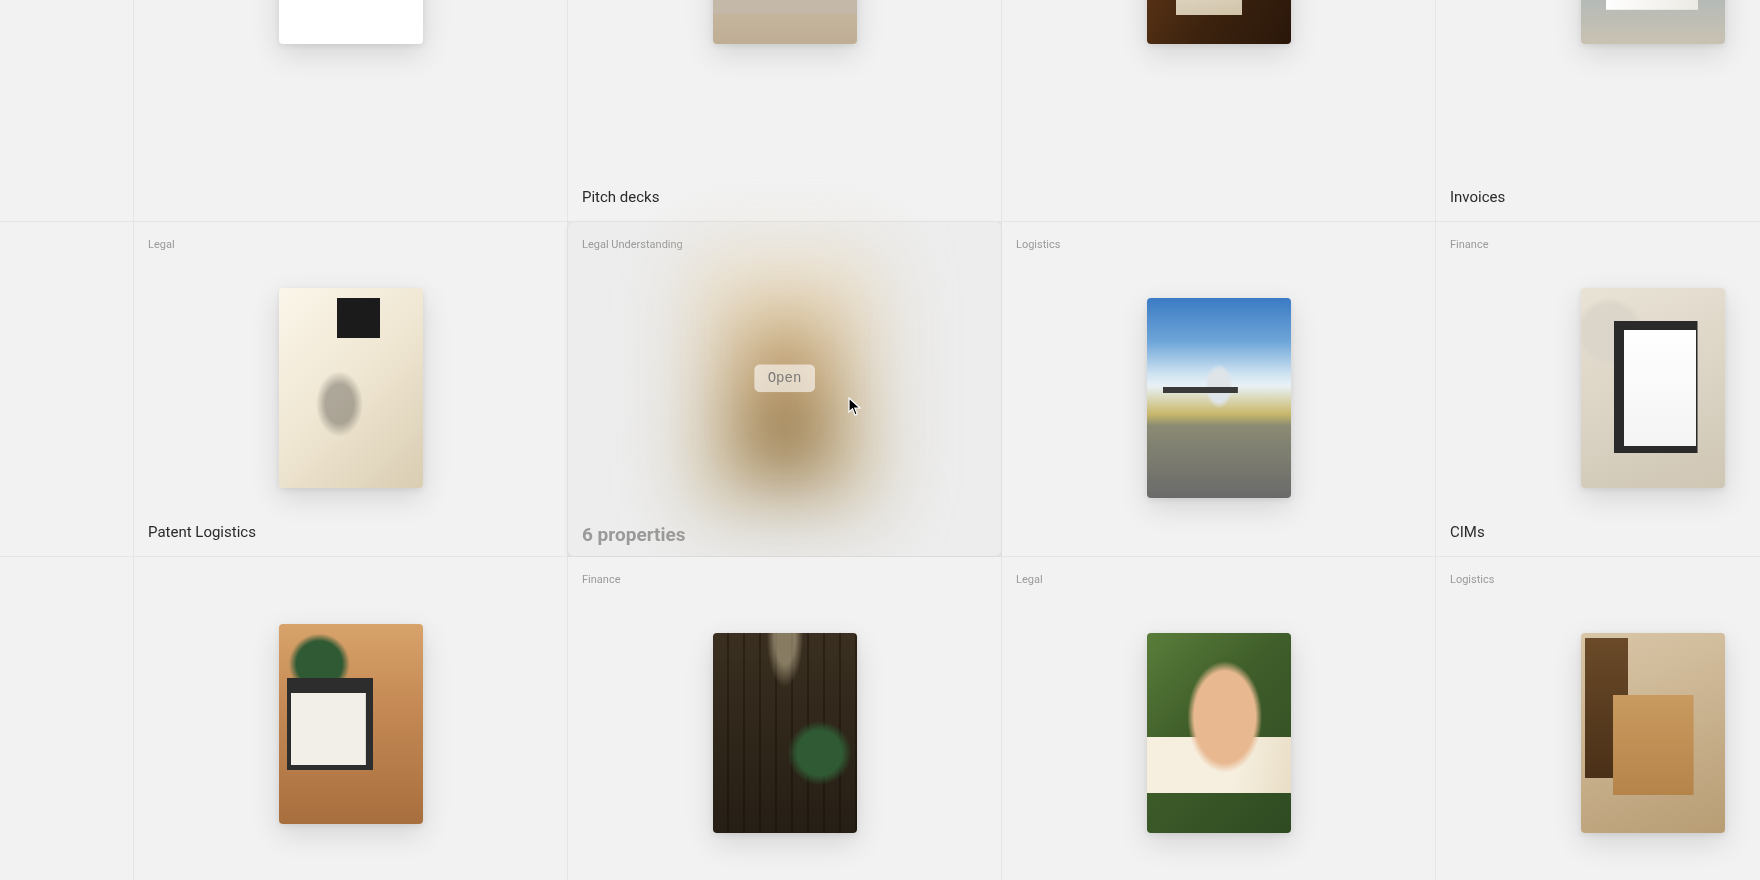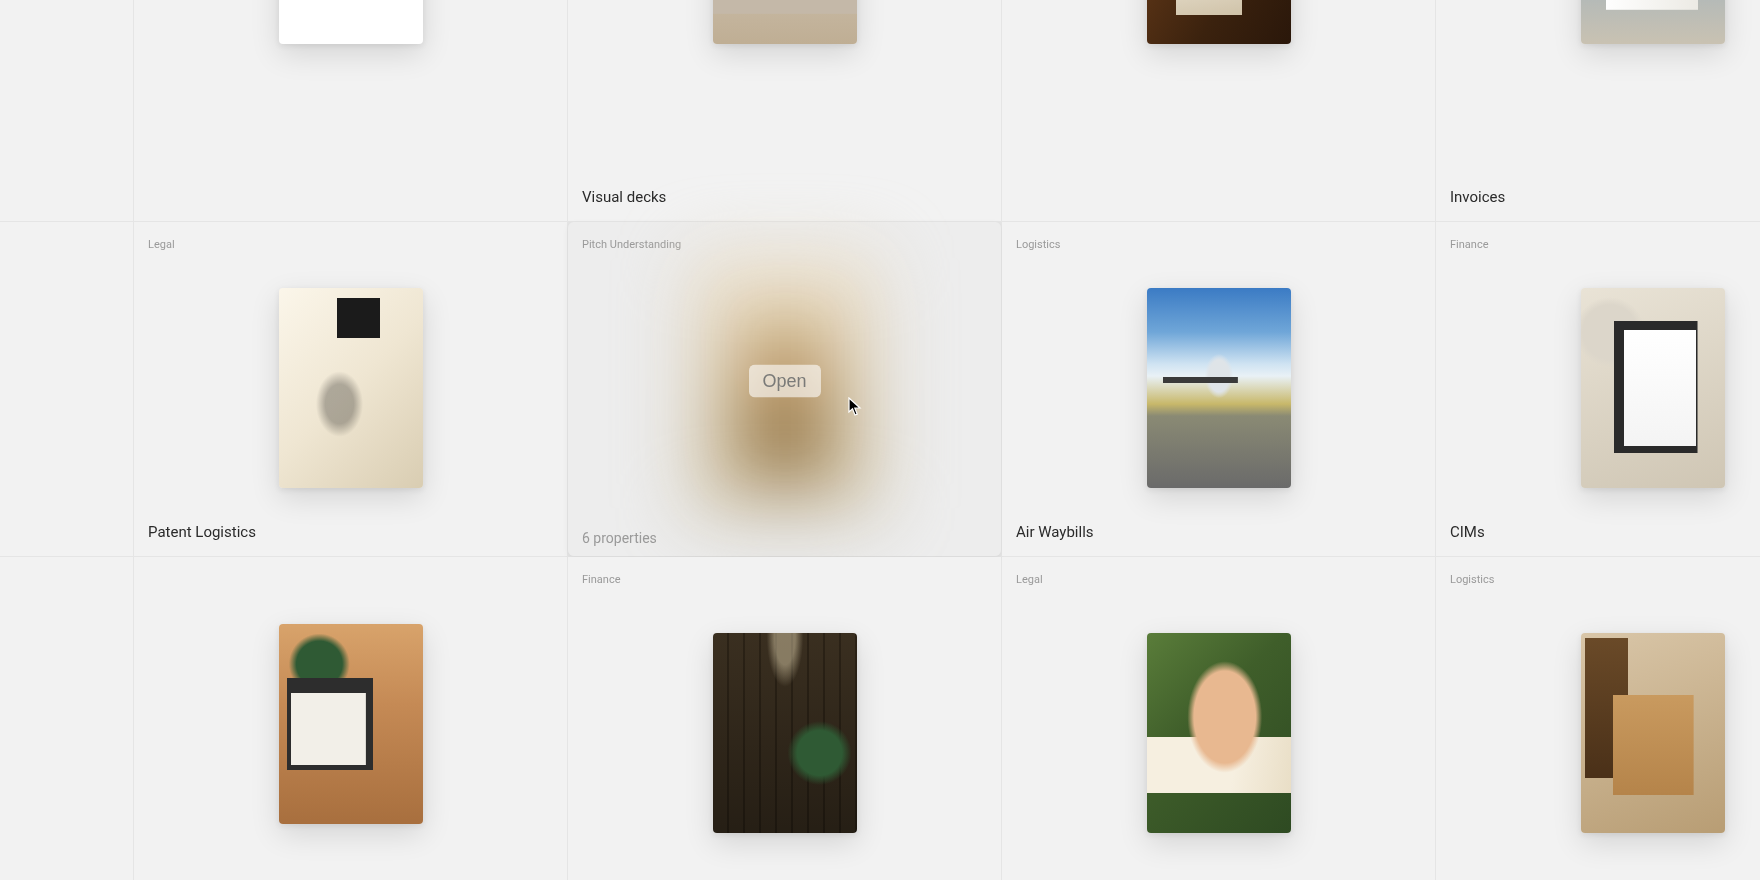--- a/index.html
+++ b/index.html
@@ -74,29 +74,30 @@
   }
   .open-btn {
     position: absolute;
     top: 50%; left: 50%;
     transform: translate(-50%,-56%);
     background: rgba(255,255,255,0.6);
     backdrop-filter: blur(3px);
     border: none;
     border-radius: 6px;
     padding: 6px 14px;
-    font-size: 18px;
+    font-size: 14px;
     color: #7a7a78;
     cursor: pointer;
-    font-family: Liberation Sans, sans-serif;
+    font-family: Liberation Mono, monospace;
   }
   .subtitle {
-    font-size: 14px;
+    font-size: 19px;
     color: #9a9a9a;
     margin-top: 18px;
+    font-weight: bold;
   }
 
   
   .doc {
     background:#fff;
     padding:10px 10px 12px;
     font-size:4px;
     color:#555;
     line-height:1.4;
     overflow:hidden;
@@ -220,21 +221,21 @@
       </div>
     </div>
     <div class="title"></div>
   </div>
 
   <div class="card top">
     <div class="tag"></div>
     <div class="thumb-wrap">
       <div class="thumb th-pitch"></div>
     </div>
-    <div class="title">Visual decks</div>
+    <div class="title">Pitch decks</div>
   </div>
 
   <div class="card top">
     <div class="tag"></div>
     <div class="thumb-wrap">
       <div class="thumb th-receipt"></div>
     </div>
   </div>
 
   <div class="card top">
@@ -249,34 +250,33 @@
 
   <div class="card">
     <div class="tag">Legal</div>
     <div class="thumb-wrap">
       <div class="thumb th-patent"></div>
     </div>
     <div class="title">Patent Logistics</div>
   </div>
 
   <div class="card hover">
-    <div class="tag">Pitch Understanding</div>
+    <div class="tag">Legal Understanding</div>
     <div class="thumb-wrap">
       <div class="thumb th-product"></div>
       <button class="open-btn">Open</button>
     </div>
     <div class="subtitle">6 properties</div>
   </div>
 
   <div class="card">
     <div class="tag">Logistics</div>
     <div class="thumb-wrap">
       <div class="thumb th-awb"></div>
     </div>
-    <div class="title">Air Waybills</div>
   </div>
 
   <div class="card">
     <div class="tag">Finance</div>
     <div class="thumb-wrap">
       <div class="thumb th-cim"></div>
     </div>
     <div class="title">CIMs</div>
   </div>
 

